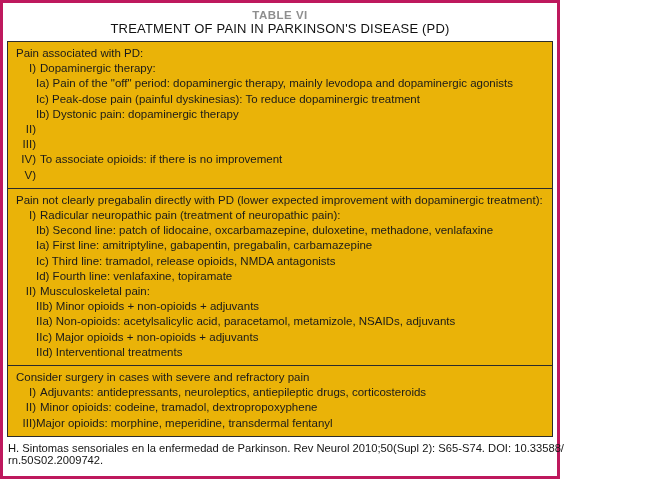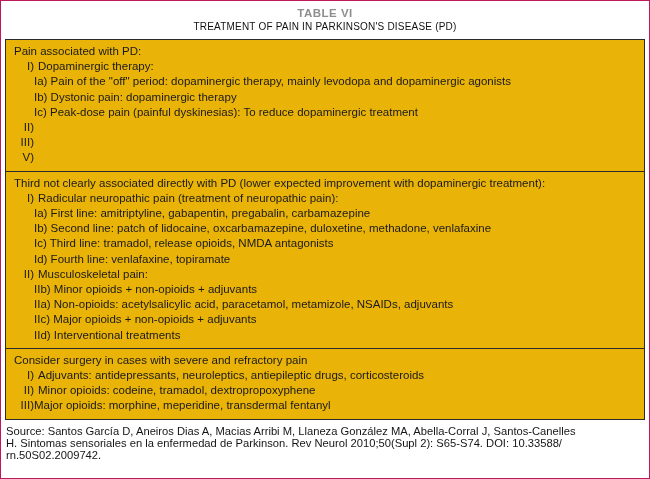--- a/index.html
+++ b/index.html
@@ -6,37 +6,37 @@
   body {
     width: 650px;
     height: 479px;
     background: #ffffff;
     font-family: "Liberation Sans", sans-serif;
     color: #1a1a1a;
     overflow: hidden;
   }
   .page {
     box-sizing: border-box;
-    width: 650px;
+    width: 560px;
     height: 479px;
-    border: 1px solid #be185d;
+    border: 3px solid #be185d;
     padding: 3px 4px 0 4px;
     background: #ffffff;
   }
   .caption { text-align: center; padding: 2px 0 5px 0; }
   .t1 {
     color: #8e8e8e;
     font-weight: bold;
     font-size: 11.5px;
     letter-spacing: 0.5px;
     line-height: 14px;
   }
   .t2 {
     color: #111111;
-    font-size: 10px;
+    font-size: 13px;
     letter-spacing: 0.2px;
     line-height: 14px;
   }
   .box { border: 1px solid #2b2b2b; background: #eab308; }
   .section { padding: 4px 8px 5px 8px; border-top: 1px solid #2b2b2b; }
   .section:first-child { border-top: none; }
   .line {
     display: flex;
     font-size: 11.5px;
     line-height: 15.2px;
@@ -60,44 +60,44 @@
 <div class="page">
   <div class="caption">
     <div class="t1">TABLE VI</div>
     <div class="t2">TREATMENT OF PAIN IN PARKINSON'S DISEASE (PD)</div>
   </div>
   <div class="box">
     <div class="section">
         <div class="line ind0"><span class="txt">Pain associated with PD:</span></div>
         <div class="line ind1"><span class="num">I)</span><span class="txt">Dopaminergic therapy:</span></div>
         <div class="line ind2"><span class="txt">Ia) Pain of the "off" period: dopaminergic therapy, mainly levodopa and dopaminergic agonists</span></div>
+        <div class="line ind2"><span class="txt">Ic) Peak-dose pain (painful dyskinesias): To reduce dopaminergic treatment</span></div>
         <div class="line ind2"><span class="txt">Ib) Dystonic pain: dopaminergic therapy</span></div>
-        <div class="line ind2"><span class="txt">Ic) Peak-dose pain (painful dyskinesias): To reduce dopaminergic treatment</span></div>
         <div class="line ind1"><span class="num">II)</span></div>
         <div class="line ind1"><span class="num">III)</span></div>
+        <div class="line ind1"><span class="num">IV)</span><span class="txt">To associate opioids: if there is no improvement</span></div>
         <div class="line ind1"><span class="num">V)</span></div>
       </div>
     <div class="section">
-        <div class="line ind0"><span class="txt">Third not clearly associated directly with PD (lower expected improvement with dopaminergic treatment):</span></div>
+        <div class="line ind0"><span class="txt">Pain not clearly pregabalin directly with PD (lower expected improvement with dopaminergic treatment):</span></div>
         <div class="line ind1"><span class="num">I)</span><span class="txt">Radicular neuropathic pain (treatment of neuropathic pain):</span></div>
+        <div class="line ind2"><span class="txt">Ib) Second line: patch of lidocaine, oxcarbamazepine, duloxetine, methadone, venlafaxine</span></div>
         <div class="line ind2"><span class="txt">Ia) First line: amitriptyline, gabapentin, pregabalin, carbamazepine</span></div>
-        <div class="line ind2"><span class="txt">Ib) Second line: patch of lidocaine, oxcarbamazepine, duloxetine, methadone, venlafaxine</span></div>
         <div class="line ind2"><span class="txt">Ic) Third line: tramadol, release opioids, NMDA antagonists</span></div>
         <div class="line ind2"><span class="txt">Id) Fourth line: venlafaxine, topiramate</span></div>
         <div class="line ind1"><span class="num">II)</span><span class="txt">Musculoskeletal pain:</span></div>
         <div class="line ind2"><span class="txt">IIb) Minor opioids + non-opioids + adjuvants</span></div>
         <div class="line ind2"><span class="txt">IIa) Non-opioids: acetylsalicylic acid, paracetamol, metamizole, NSAIDs, adjuvants</span></div>
         <div class="line ind2"><span class="txt">IIc) Major opioids + non-opioids + adjuvants</span></div>
         <div class="line ind2"><span class="txt">IId) Interventional treatments</span></div>
       </div>
     <div class="section">
         <div class="line ind0"><span class="txt">Consider surgery in cases with severe and refractory pain</span></div>
         <div class="line ind1"><span class="num">I)</span><span class="txt">Adjuvants: antidepressants, neuroleptics, antiepileptic drugs, corticosteroids</span></div>
         <div class="line ind1"><span class="num">II)</span><span class="txt">Minor opioids: codeine, tramadol, dextropropoxyphene</span></div>
         <div class="line ind1"><span class="num tight">III)</span><span class="txt">Major opioids: morphine, meperidine, transdermal fentanyl</span></div>
       </div>
   </div>
   <div class="source">
-      <div class="src-line">Source: Santos García D, Aneiros Dias A, Macias Arribi M, Llaneza González MA, Abella-Corral J, Santos-Canelles</div>
       <div class="src-line">H. Sintomas sensoriales en la enfermedad de Parkinson. Rev Neurol 2010;50(Supl 2): S65-S74. DOI: 10.33588/</div>
       <div class="src-line">rn.50S02.2009742.</div>
     </div>
 </div>
 
 </body></html>

